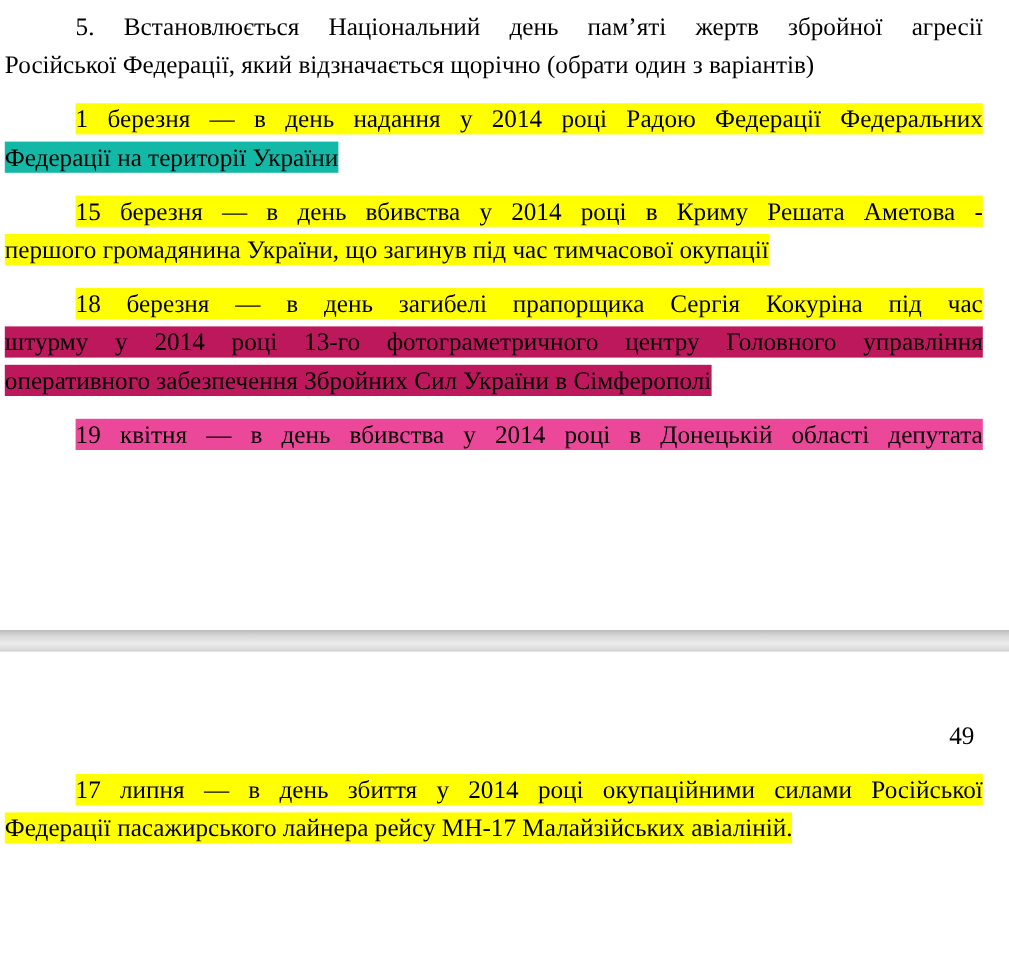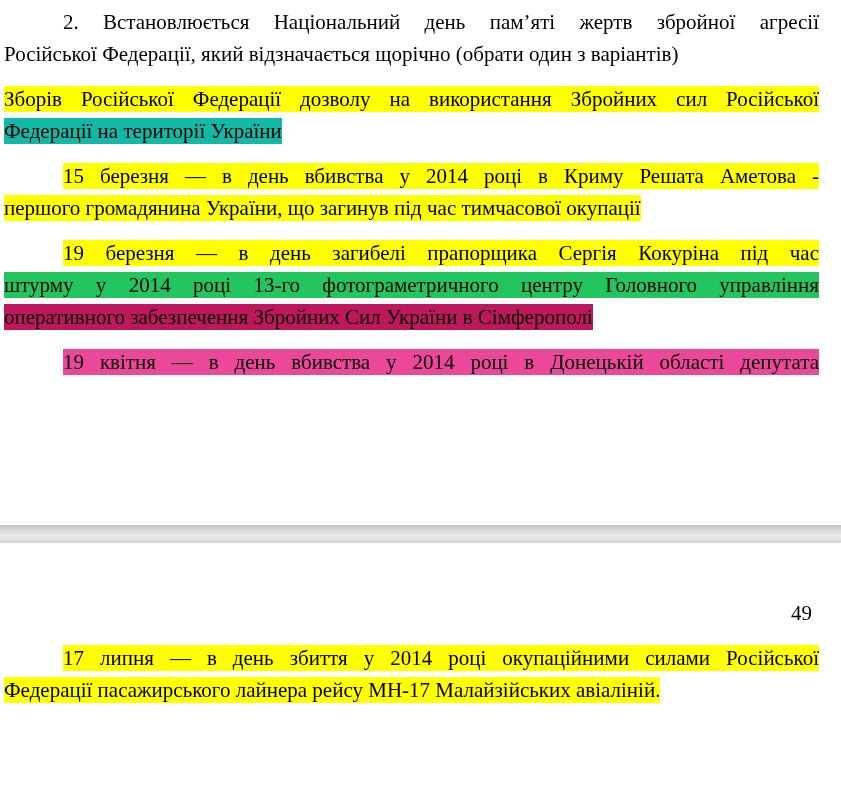--- a/index.html
+++ b/index.html
@@ -42,34 +42,34 @@
     text-align: right;
     padding-right: 29px;
   }
   .doc-page.second { margin-top: 8px; }
 </style>
 </head>
 <body>
 
 <div class="doc-page first" id="page1">
     <div class="para no-indent-space">
-      <div class="line first">2. Встановлюється Національний день пам’яті жертв збройної агресії</div>
+      <div class="line first">5. Встановлюється Національний день пам’яті жертв збройної агресії</div>
       <div class="line last">Російської Федерації, який відзначається щорічно (обрати один з варіантів)</div>
     </div>
     <div class="para">
-      <div class="line"><span class="hl" style="background-color: rgb(255, 255, 0);">Зборів Російської Федерації дозволу на використання Збройних сил Російської</span></div>
+      <div class="line first"><span class="hl" style="background-color: rgb(255, 255, 0);">1 березня — в день надання у 2014 році Радою Федерації Федеральних</span></div>
       <div class="line last"><span class="hl" style="background-color: #14b8a6;">Федерації на території України</span></div>
     </div>
     <div class="para">
       <div class="line first"><span class="hl" style="background-color: rgb(255, 255, 0);">15 березня — в день вбивства у 2014 році в Криму Решата Аметова -</span></div>
       <div class="line last"><span class="hl" style="background-color: rgb(255, 255, 0);">першого громадянина України, що загинув під час тимчасової окупації</span></div>
     </div>
     <div class="para">
-      <div class="line first"><span class="hl" style="background-color: rgb(255, 255, 0);">19 березня — в день загибелі прапорщика Сергія Кокуріна під час</span></div>
-      <div class="line"><span class="hl" style="background-color: #22c55e;">штурму у 2014 році 13-го фотограметричного центру Головного управління</span></div>
+      <div class="line first"><span class="hl" style="background-color: rgb(255, 255, 0);">18 березня — в день загибелі прапорщика Сергія Кокуріна під час</span></div>
+      <div class="line"><span class="hl" style="background-color: #be185d;">штурму у 2014 році 13-го фотограметричного центру Головного управління</span></div>
       <div class="line last"><span class="hl" style="background-color: #be185d;">оперативного забезпечення Збройних Сил України в Сімферополі</span></div>
     </div>
     <div class="para">
       <div class="line first"><span class="hl" style="background-color: #ec4899;">19 квітня — в день вбивства у 2014 році в Донецькій області депутата</span></div>
     </div>
   </div>
 
 <div class="page-separator"></div>
 
 <div class="page-number">49</div>

